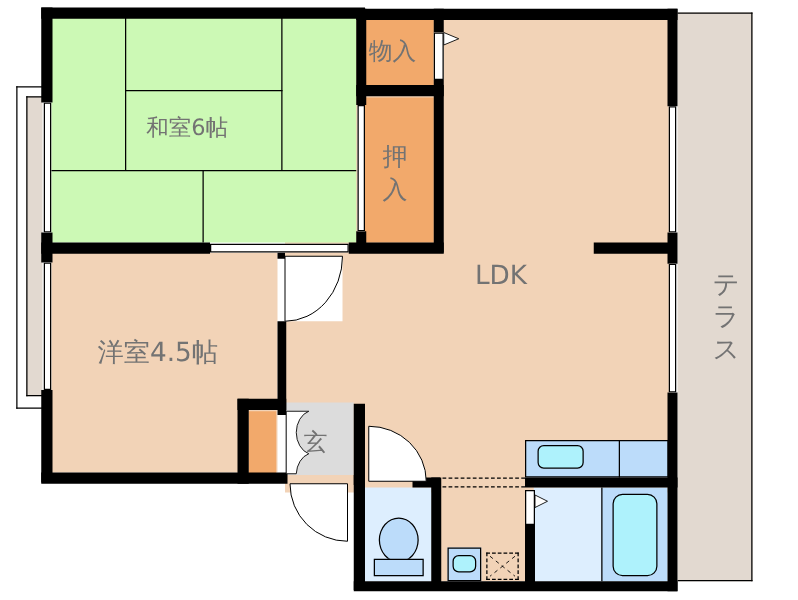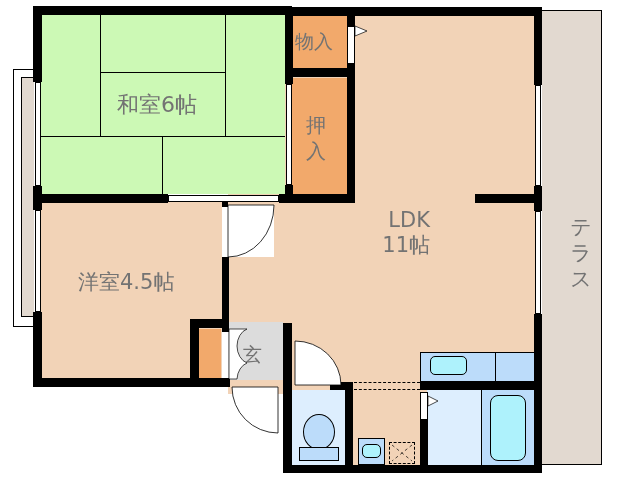--- a/index.html
+++ b/index.html
@@ -27,21 +27,21 @@
 <div class="abs" style="left:228px;top:14px;width:310px;height:380px;background:#f2d3b7;"></div>
 <div class="abs" style="left:352px;top:380px;width:68px;height:85px;background:#f2d3b7;"></div>
 
 <div class="abs" style="left:41px;top:14px;width:244px;height:180px;background:#ccf9b5;"></div>
 
 <div class="tline" style="left:100px;top:14px;width:1px;height:122px;"></div>
 <div class="tline" style="left:225px;top:14px;width:1px;height:122px;"></div>
 <div class="tline" style="left:100px;top:72px;width:126px;height:1px;"></div>
 <div class="tline" style="left:41px;top:136px;width:244px;height:1px;"></div>
 <div class="tline" style="left:162px;top:136px;width:1px;height:58px;"></div>
-<div class="label" style="left:117px;top:94px;font-size:22px;">和室6帖</div>
+<div class="label" style="left:117px;top:94px;font-size:18px;">和室6帖</div>
 
 <div class="abs" style="left:292px;top:14px;width:55px;height:55px;background:#f2a96b;"></div>
 <div class="label" style="left:295px;top:32px;font-size:19px;">物入</div>
 
 <div class="abs" style="left:292px;top:78px;width:55px;height:116px;background:#f2a96b;"></div>
 <div class="label" style="left:306px;top:112px;font-size:20px;line-height:26px;">
   <div>押</div>
   <div>入</div>
 </div>
 
@@ -69,23 +69,22 @@
 <div class="abs" style="left:358px;top:438px;width:27px;height:27px;background:#bcdcfa;border:1px solid #000;"></div>
 <div class="abs" style="left:362px;top:444px;width:19px;height:14px;background:#aef2fc;border:1px solid #000;border-radius:5px;"></div>
 <div class="abs" style="left:389px;top:442px;width:26px;height:22px;border:1px dashed #000;"></div>
 <svg style="left:389px;top:442px;" width="26" height="22">
   <line x1="3" y1="3" x2="23" y2="19" stroke="#000" stroke-width="0.7" stroke-dasharray="3,3"></line>
   <line x1="23" y1="3" x2="3" y2="19" stroke="#000" stroke-width="0.7" stroke-dasharray="3,3"></line>
 </svg>
 
 <div class="abs" style="left:354px;top:382px;width:66px;height:8px;border-top:1px dashed #000;border-bottom:1px dashed #000;"></div>
 
-<div class="label" style="left:380px;top:208px;font-size:21px;line-height:25px;text-align:right;width:50px;">
+<div class="label" style="left:380px;top:208px;font-size:21px;line-height:25px;text-align:left;width:50px;">
   <div>LDK</div>
-  <div>11帖</div>
 </div>
 
 <div class="wall" style="left:33px;top:6px;width:259px;height:9px;"></div>
 <div class="wall" style="left:285px;top:7px;width:257px;height:9px;"></div>
 
 <div class="wall" style="left:33px;top:6px;width:9px;height:76px;"></div>
 <div class="wall" style="left:33px;top:186px;width:9px;height:24px;"></div>
 <div class="wall" style="left:33px;top:312px;width:9px;height:74px;"></div>
 
 <div class="wall" style="left:33px;top:378px;width:197px;height:9px;"></div>

